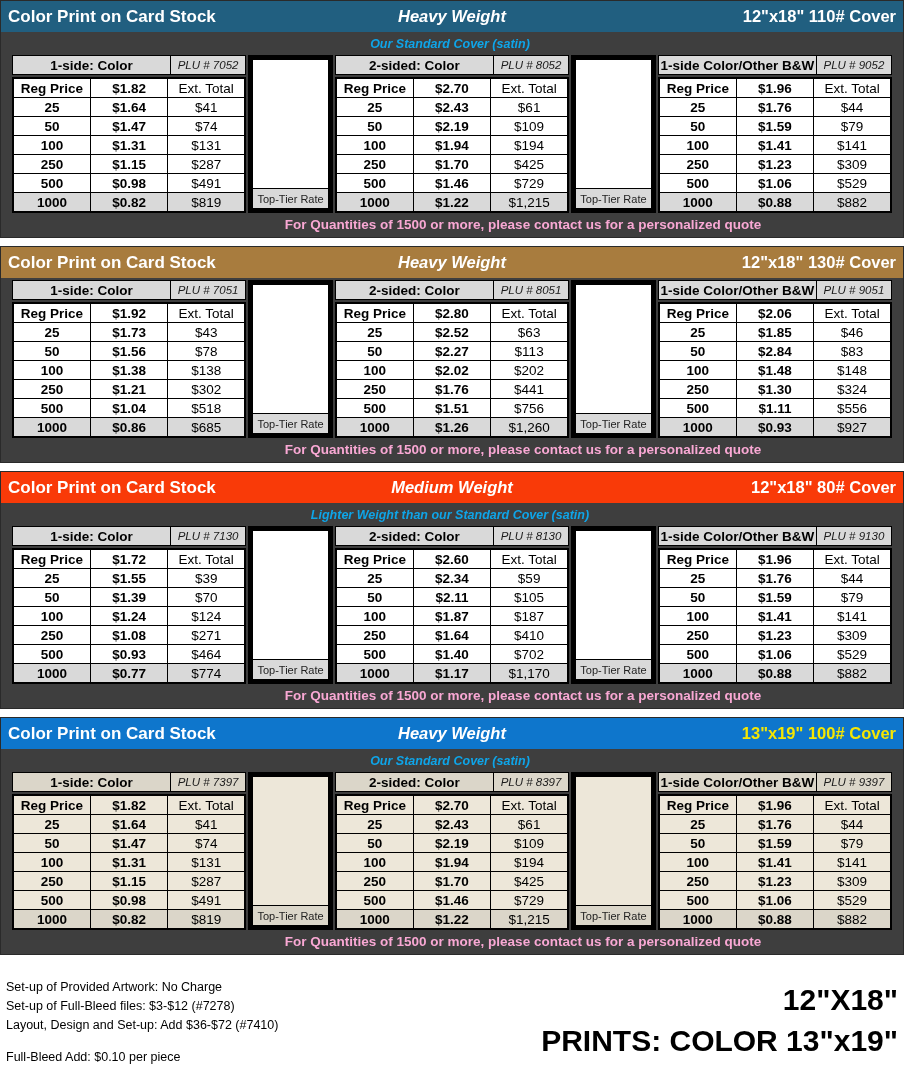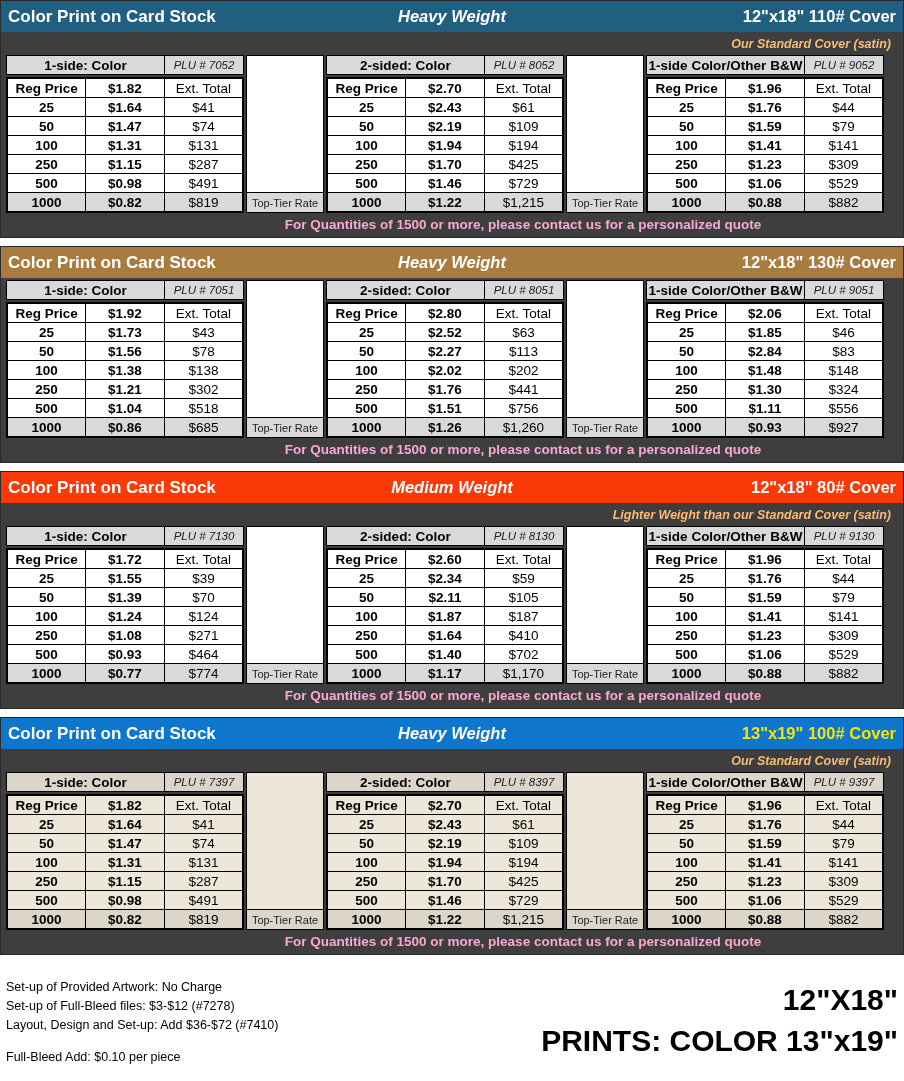--- a/index.html
+++ b/index.html
@@ -9,25 +9,25 @@
 
   .section-header {
     display:flex; align-items:center; height:31px;
     background:var(--hdr); padding:0 7px; border-bottom:2px solid #3E3E3E;gap:28px;
   }
   .sh-left  { flex:1.2; text-align:left;  color:#fff; font-weight:bold; font-size:17px; }
   .sh-center{ flex:1;   text-align:center; color:#fff; font-weight:bold; font-style:italic; font-size:16.5px; }
   .sh-right { flex:1.2; text-align:right; color:var(--size-color); font-weight:bold; font-size:16.5px; }
 
   .section-sub {
-    text-align:right; color:#fdba74; font-weight:bold; font-style:italic;
-    font-size:12.5px; padding:3px 12px 4px 0;
+    text-align:center; color:#0ea5e9; font-weight:bold; font-style:italic;
+    font-size:12.5px; padding:3px 4px 4px 0;
   }
 
-  .tables-row { display:flex; align-items:stretch; padding:0 5px; }
+  .tables-row { display:flex; align-items:stretch; padding:0 11px; }
   .ptable { width:238px; }
   .ptable-head { display:flex; height:20px; margin-bottom:2px; }
   .ph-label {
     width:157px; background:var(--shade); border:1px solid #000;
     font-weight:bold; font-size:13.5px;
     display:flex; align-items:center; justify-content:center;
   }
   .ph-plu {
     flex:1; background:var(--shade); border:1px solid #000; border-left:none;
     font-style:italic; font-size:11.5px; color:#1a1a1a;
@@ -35,21 +35,21 @@
   }
   .ptable table { width:100%; border-collapse:collapse; border:2px solid #000; table-layout:fixed; }
   .ptable td {
     border:1px solid #000; height:18px; text-align:center; vertical-align:middle;
     font-size:13.5px; background:var(--cell); padding:0; overflow:hidden;
   }
   .ptable td.b { font-weight:bold; }
   .ptable tr.shaded td { background:var(--shade); }
 
   .gap-col {
-    width:76px; margin:0 2px; border:1px solid #000000; background:var(--cell);
+    width:76px; margin:0 2px; border:5px solid #000000; background:var(--cell);
     display:flex; flex-direction:column;
   }
   .gap-fill { flex:1; }
   .tier-cell {
     height:19px; border-top:1px solid #000; background:var(--shade);
     font-size:11px; color:#222; display:flex; align-items:center; justify-content:center;
     white-space:nowrap;
   }
 
   .quote-bar {

